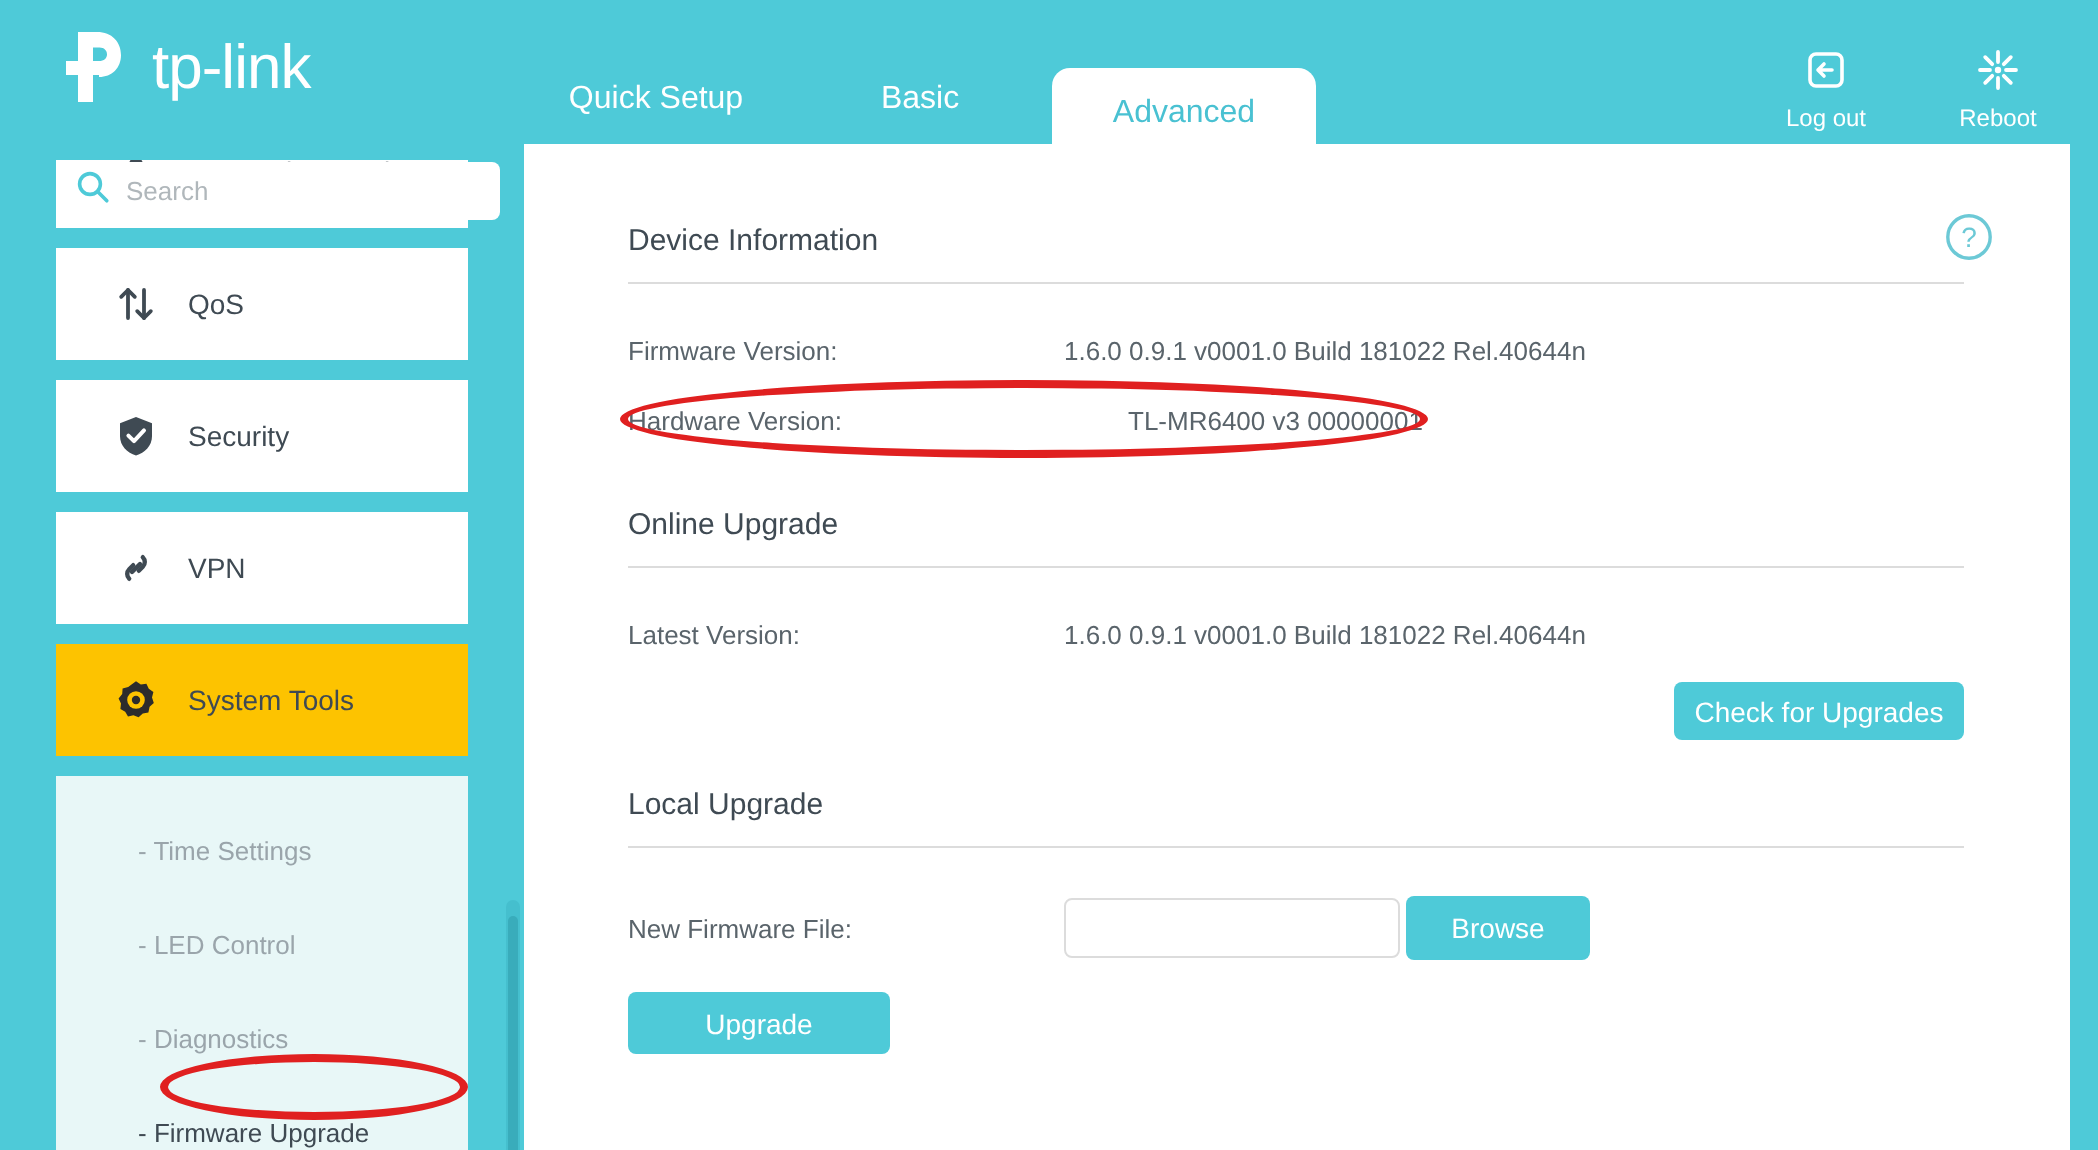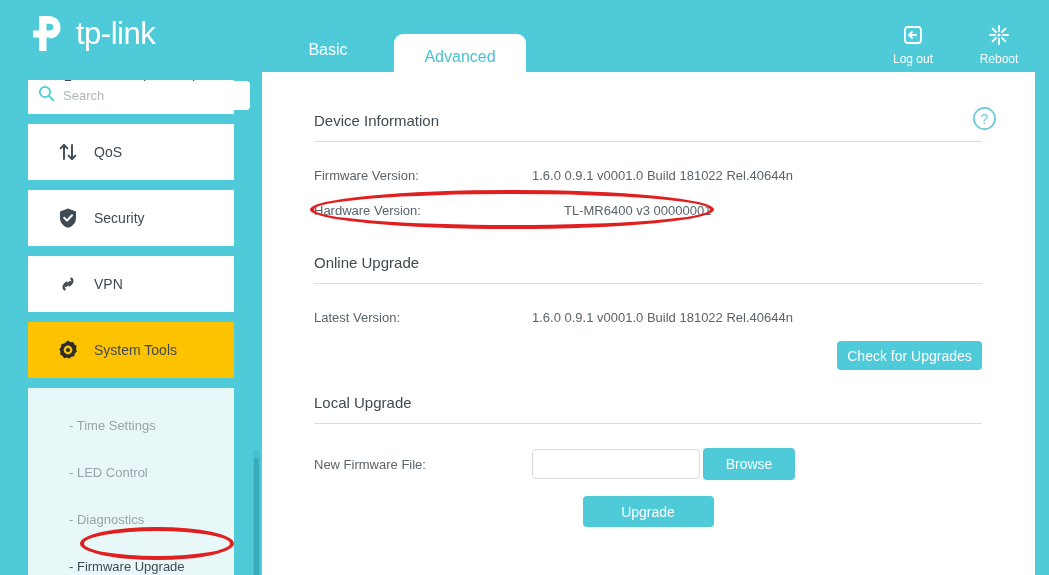--- a/index.html
+++ b/index.html
@@ -97,20 +97,21 @@
   <div class="logo">
     <span class="logo-mark">
       <svg width="44" height="44" viewBox="0 0 44 44">
         <path d="M22.5 4 C30 4 34.5 9 34.5 15.5 C34.5 22 30 26.5 23.5 26.5 L23.5 18.5 C26 18.5 27.5 17 27.5 15.2 C27.5 13.2 26 11.8 23.8 11.8 L20.5 11.8 L20.5 18.5 L26 18.5 L26 25.5 L20.5 25.5 L20.5 39 L13 39 L13 25.5 L7 25.5 L7 18.5 L13 18.5 L13 4 Z" fill="#ffffff"></path>
       </svg>
     </span>
     <span class="logo-text">tp-link</span>
   </div>
 
   <div class="tabs">
+    <div class="tab">Quick Setup</div>
     <div class="tab">Basic</div>
     <div class="tab active">Advanced</div>
   </div>
 
   <div class="header-actions">
     <div class="haction">
       <span class="glyph">
         <svg width="22" height="22" viewBox="0 0 22 22">
           <rect x="3" y="3" width="16" height="16" rx="3" fill="none" stroke="#ffffff" stroke-width="1.8"></rect>
           <path d="M14 11 L7 11 M10 8 L7 11 L10 14" fill="none" stroke="#ffffff" stroke-width="1.8" stroke-linecap="round" stroke-linejoin="round"></path>
@@ -257,21 +258,21 @@
     </div>
 
     <div class="section" style="top:322px;">
       <div class="sec-title">Local Upgrade</div>
       <div class="sec-rule"></div>
       <div class="row" style="margin-top:24px;">
         <span class="lbl">New Firmware File:</span>
         <input class="txtfield" type="text" style="">
         <button class="btn" style="width:92px;height:32px;margin-left:3px;">Browse</button>
       </div>
-      <div style="display:flex; justify-content:center; margin-top:16px;">
+      <div style="display:flex; justify-content:flex-start; margin-top:16px;">
         <button class="btn" style="width:131px;height:31px;">Upgrade</button>
       </div>
     </div>
   </div>
 
   <div class="annot" style="left:310px; top:190px; width:404px; height:39px;"></div>
   <div class="annot" style="left:80px; top:527px; width:154px; height:33px;"></div>
 
 </div>
 

